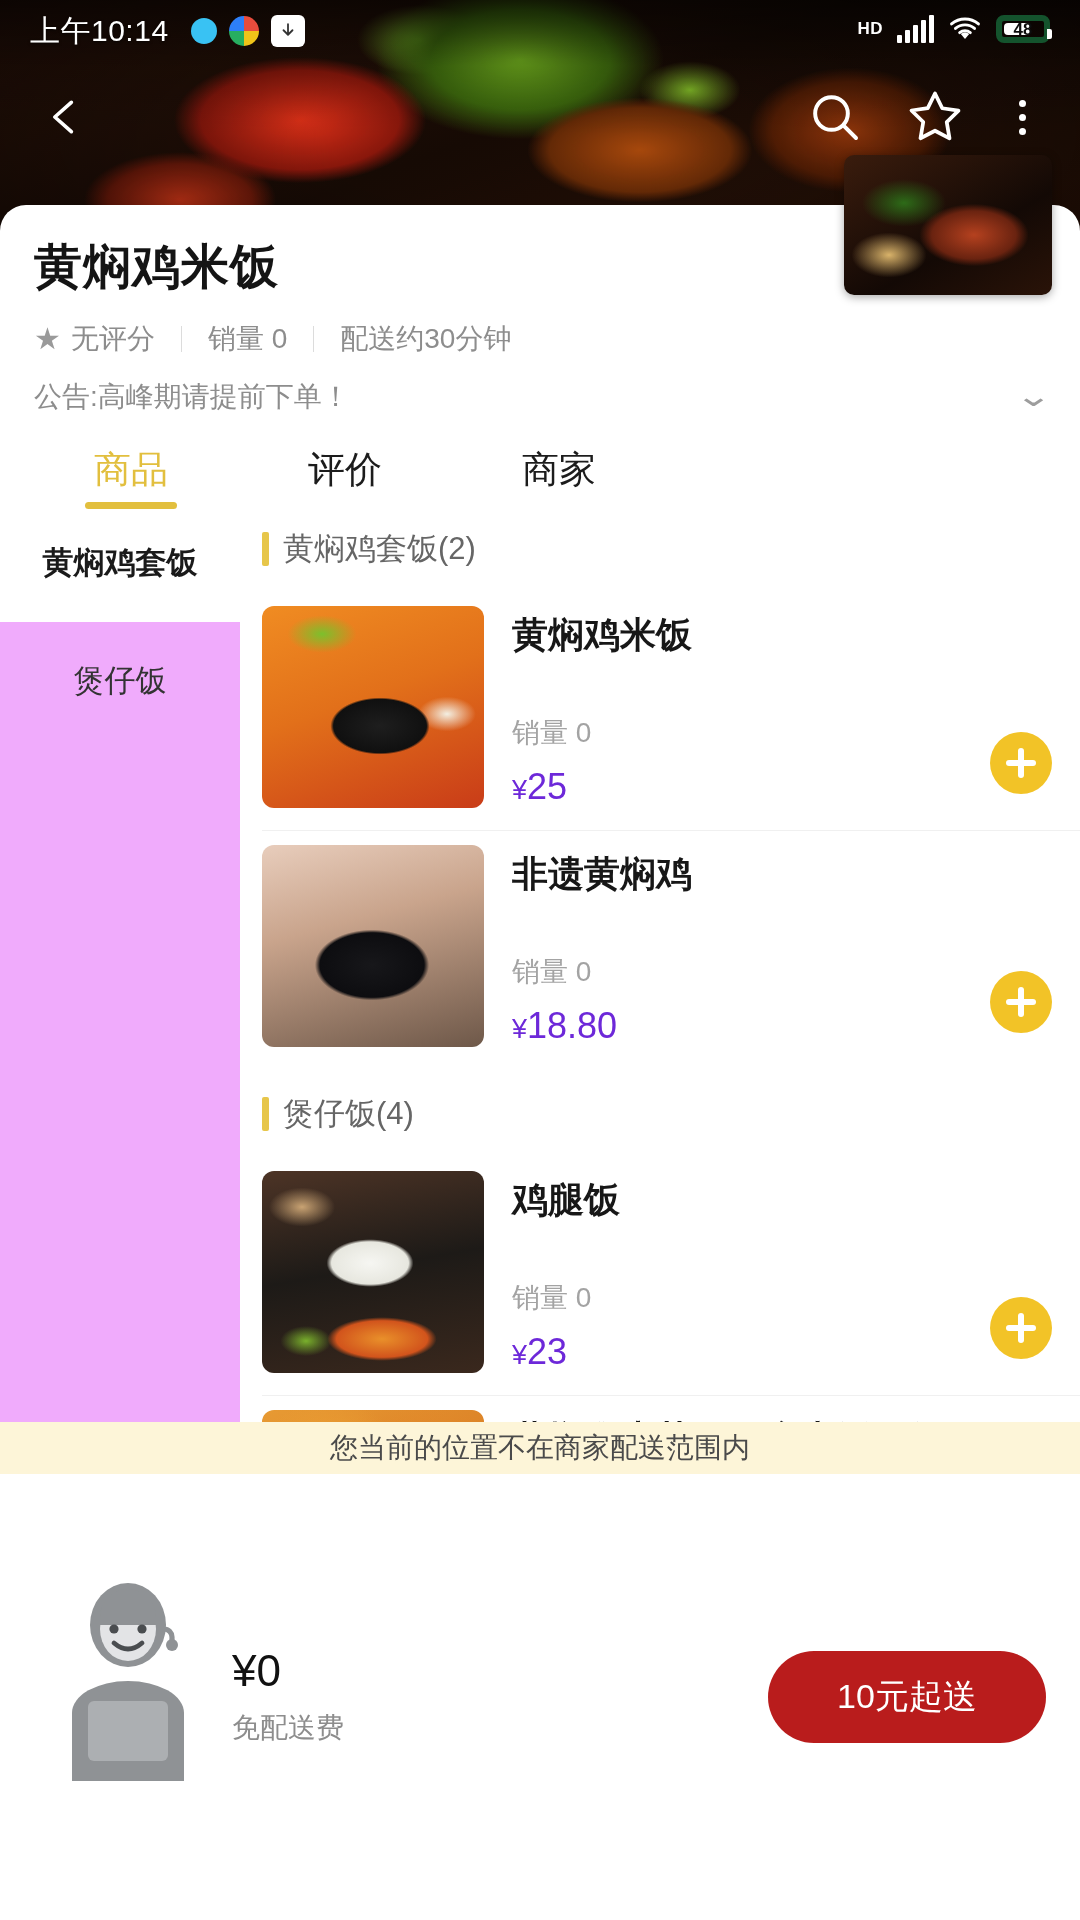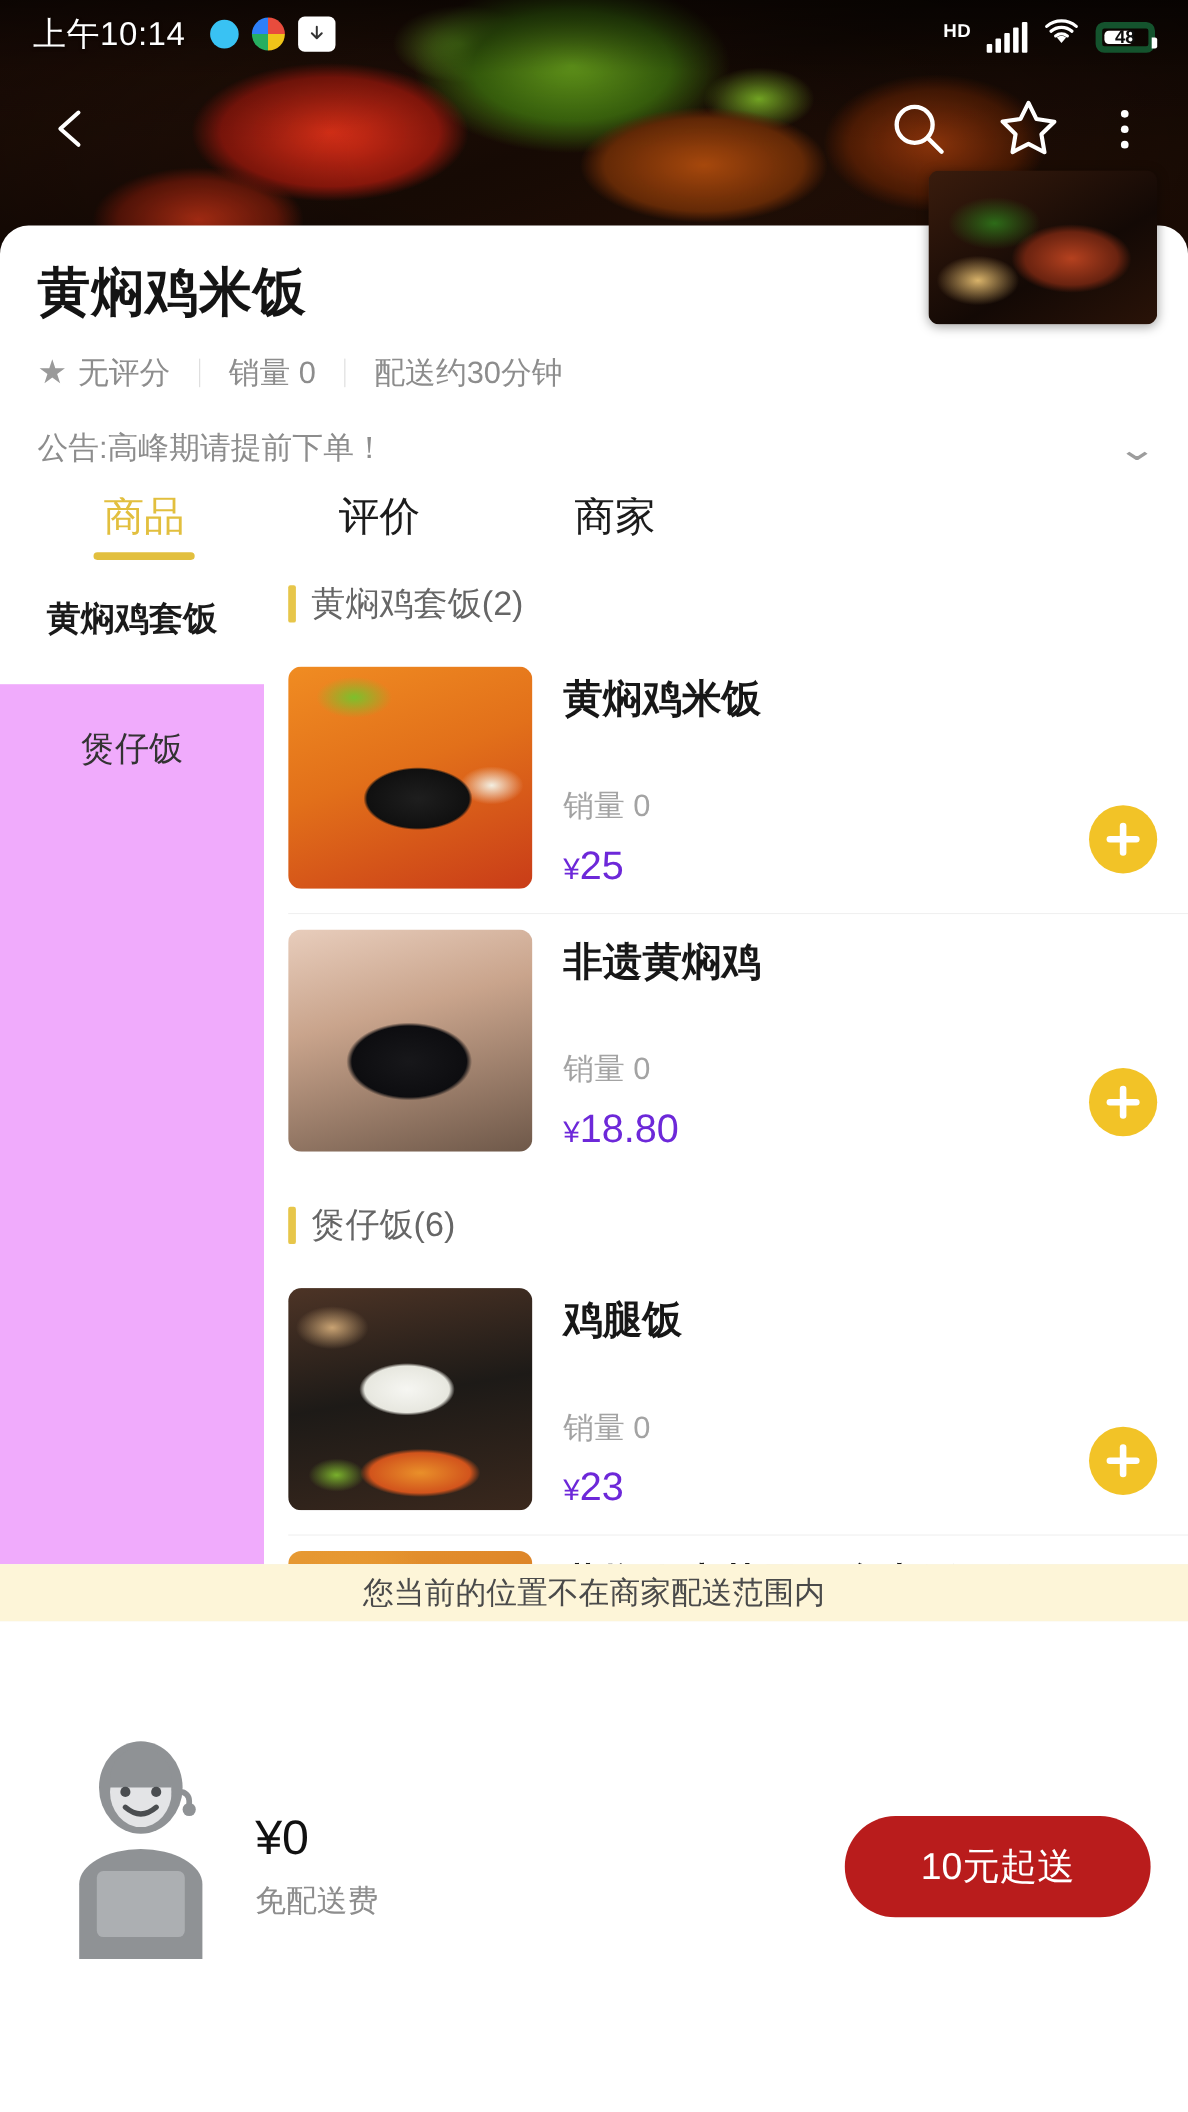--- a/index.html
+++ b/index.html
@@ -53,21 +53,21 @@
     background:#39c2f3;
   }
   .sb-dots {
     width:30px;height:30px;border-radius:50%;
     background:conic-gradient(#e84c3d 0deg 90deg,#f0c419 90deg 180deg,#27ae60 180deg 270deg,#2d7ff9 270deg 360deg);
   }
   .sb-dl {
     width:34px;height:32px;border-radius:6px;background:#fff;
     display:flex;align-items:center;justify-content:center;
   }
-  .sb-right { margin-left:auto; display:flex; align-items:flex-end; gap:14px; }
+  .sb-right { margin-left:auto; display:flex; align-items:flex-start; gap:14px; }
   .sb-hd { font-size:17px; font-weight:700; align-self:flex-start; margin-top:4px; letter-spacing:.5px;}
   .bars { display:flex; align-items:flex-end; gap:3px; height:28px; }
   .bars i { display:block; width:5px; background:#fff; border-radius:1px; }
   .bars i:nth-child(1){height:8px;} .bars i:nth-child(2){height:13px;}
   .bars i:nth-child(3){height:18px;} .bars i:nth-child(4){height:23px;}
   .bars i:nth-child(5){height:28px;}
   .batt {
     width:54px; height:28px; border:6px solid #14532d; border-radius:8px;
     position:relative; display:flex; align-items:center; justify-content:center;
   }
@@ -108,21 +108,21 @@
     font-size:48px; font-weight:700; color:#141414; letter-spacing:1px;
     line-height:1.1;
   }
   .shop-meta {
     display:flex; align-items:center; margin-top:26px;
     font-size:28px; color:#8d8d8d;
   }
   .star-ico { color:#9a9a9a; font-size:30px; margin-right:10px; line-height:1;}
   .meta-sep { width:1px; height:26px; background:#dcdcdc; margin:0 26px; }
   .notice {
-    display:flex; align-items:flex-end; margin-top:30px; padding-bottom:26px;
+    display:flex; align-items:flex-start; margin-top:20px; padding-bottom:26px;
     font-size:28px; color:#8d8d8d;
   }
   .notice-text { flex:1; white-space:nowrap; overflow:hidden; text-overflow:ellipsis;}
   .chev { color:#9d9d9d; font-size:30px; transform:scaleX(1.5); }
 
   
   .tabs {
     position:absolute; top:422px; left:0; width:1080px; height:94px;
     background:#fff; display:flex; align-items:center; z-index:22;
     border-top:1px solid #eeeeee;
@@ -356,21 +356,21 @@
       <div class="item-body">
         <div class="item-name">非遗黄焖鸡</div>
         <div class="item-sales">销量 0</div>
         <div class="item-price"><span class="yen">¥</span><span>18.80</span></div>
         <div class="plus"></div>
       </div>
     </div>
 
     <div class="sec-head">
       <span class="sec-bar"></span>
-      <span>煲仔饭(6)</span>
+      <span>煲仔饭(4)</span>
     </div>
 
     <div class="item">
       <div class="thumb t3"></div>
       <div class="item-body">
         <div class="item-name">鸡腿饭</div>
         <div class="item-sales">销量 0</div>
         <div class="item-price"><span class="yen">¥</span><span>23</span></div>
         <div class="plus"></div>
       </div>

